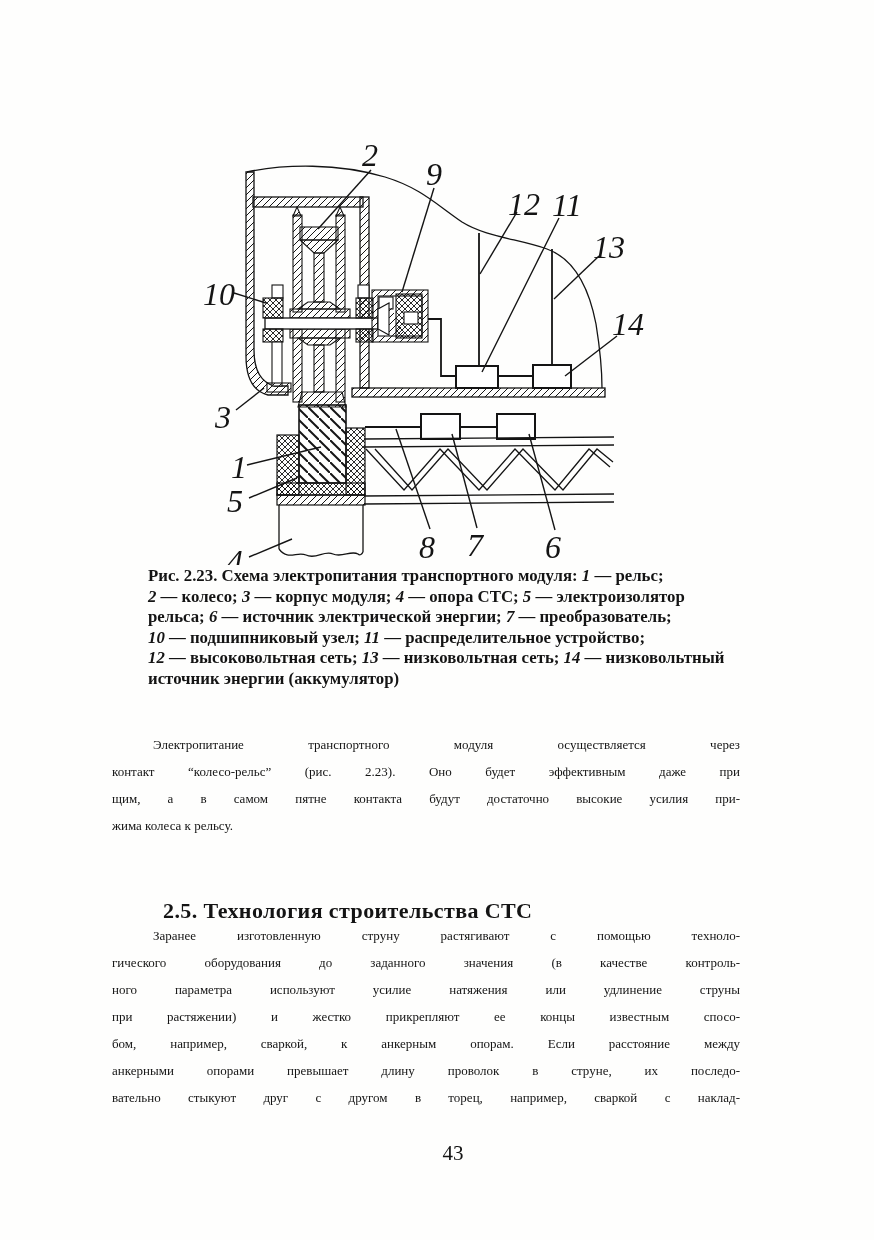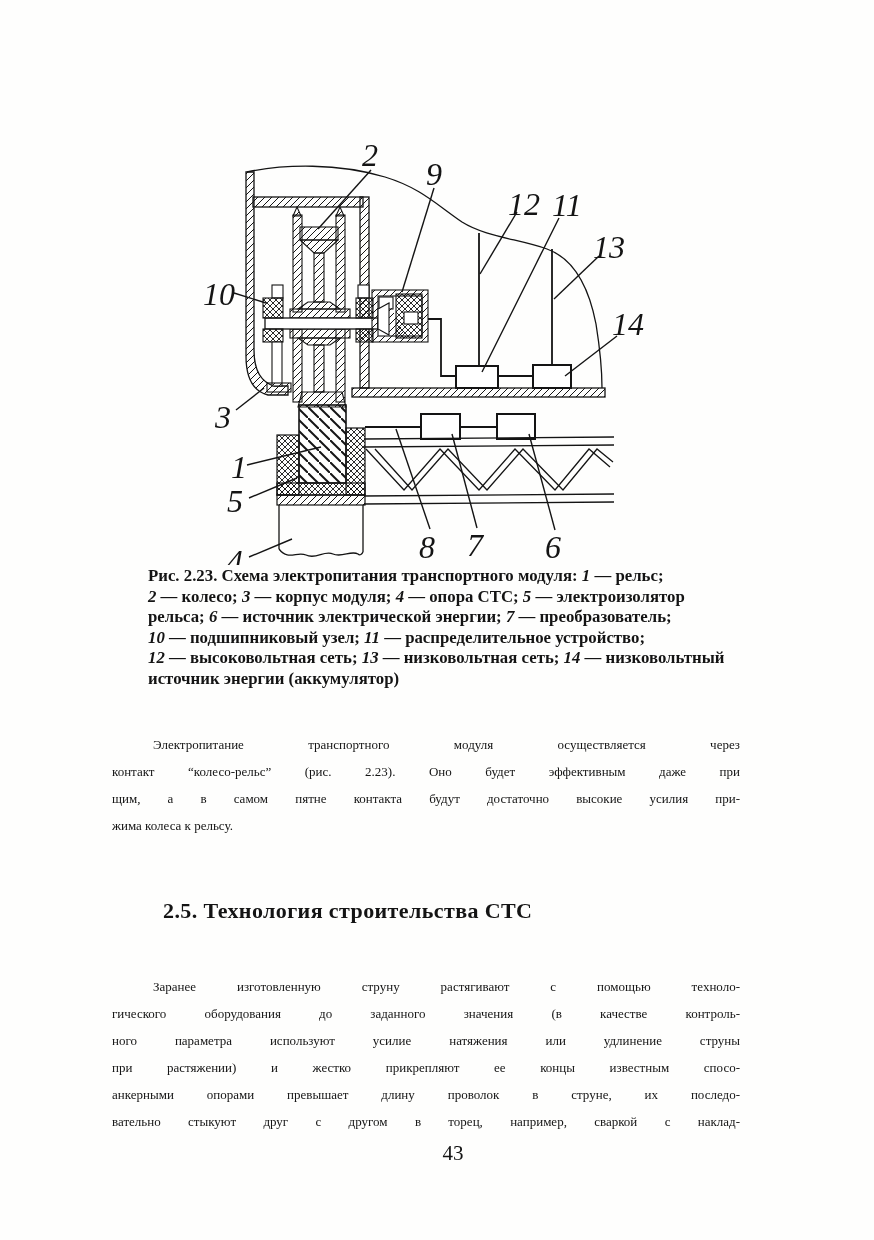--- a/index.html
+++ b/index.html
@@ -8,21 +8,21 @@
   svg.diagram{position:absolute;left:0;top:0}
   .ln{stroke:#141414;fill:none;stroke-width:1.3}
   .wire{stroke:#141414;fill:none;stroke-width:1.8}
   .leader{stroke:#141414;stroke-width:1.4;fill:none}
   .diag-label{font-family:"Liberation Serif",serif;font-style:italic;font-size:32px;fill:#141414}
   .caption{position:absolute;left:148px;top:566px;width:600px}
   .cap-line{font-weight:700;font-size:16.8px;line-height:20.6px;white-space:nowrap}
   .cap-line i{font-style:italic}
   .para{position:absolute;left:112px;width:628px}
   #para1{top:731px}
-  #para2{top:973px}
+  #para2{top:922px}
   .body-line{font-size:13px;line-height:27px;height:27px;overflow:hidden;
              text-align:justify;text-align-last:justify}
   .body-line.noj{text-align-last:left}
   .body-line.first{text-indent:41px}
   .heading{position:absolute;left:158px;top:893px;margin:5px;font-size:22px;font-weight:700;
            letter-spacing:.4px;color:#141414}
   .page-number{position:absolute;left:16px;top:1141px;width:874px;text-align:center;font-size:21px}
 </style>
 </head>
 <body>
@@ -174,18 +174,19 @@
       <div class="body-line noj">жима колеса к рельсу.</div>
     </div>
 
   <h2 class="heading">2.5. Технология строительства СТС</h2>
 
   <div class="para" id="para2">
       <div class="body-line first">Заранее изготовленную струну растягивают с помощью техноло-</div>
       <div class="body-line">гического оборудования до заданного значения (в качестве контроль-</div>
       <div class="body-line">ного параметра используют усилие натяжения или удлинение струны</div>
       <div class="body-line">при растяжении) и жестко прикрепляют ее концы известным спосо-</div>
+      <div class="body-line">бом, например, сваркой, к анкерным опорам. Если расстояние между</div>
       <div class="body-line">анкерными опорами превышает длину проволок в струне, их последо-</div>
       <div class="body-line">вательно стыкуют друг с другом в торец, например, сваркой с наклад-</div>
     </div>
 
   <div class="page-number">43</div>
 </div>
 
 </body></html>

